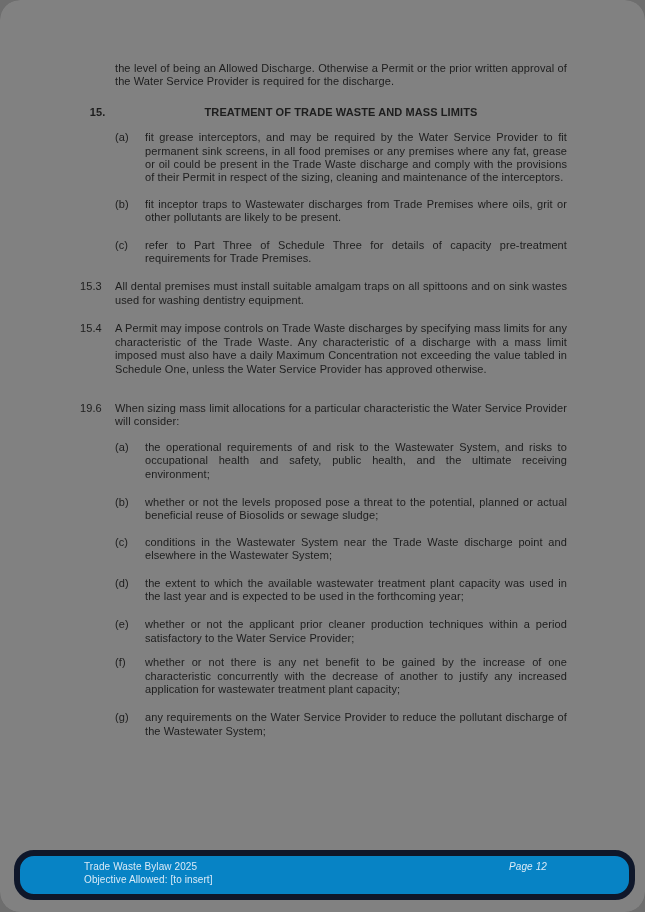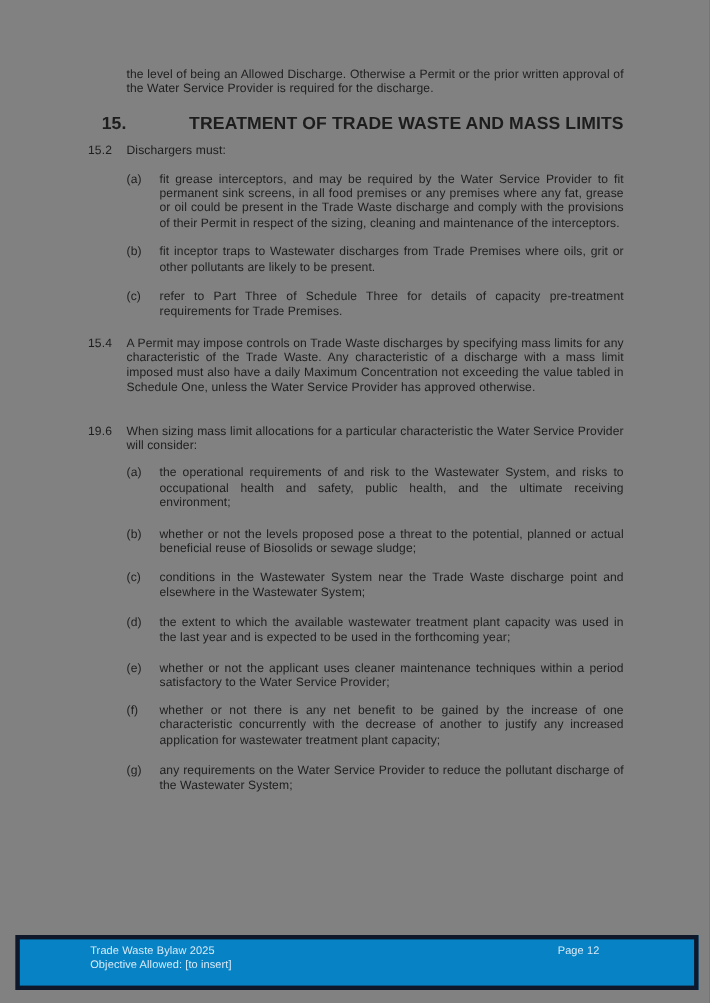--- a/index.html
+++ b/index.html
@@ -1,15 +1,15 @@
 <!DOCTYPE html>
 <html><head>
 <meta charset="utf-8">
 <style>
-  * { margin: 0; padding: 0; box-sizing: border-box; }
+  * { margin: 0; padding: 0; box-sizing: border-box; border-radius: 20px; }
   html, body { background: #6e6e6e; }
   .canvas {
     position: relative;
     width: 645px;
     height: 912px;
     background: #818181;
     overflow: hidden;
     font-family: "Liberation Sans", sans-serif;
   }
   .doc-content {
@@ -26,102 +26,103 @@
   .num {
     width: 35px;
     flex-shrink: 0;
   }
   .ptext {
     width: 452px;
     text-align: justify;
   }
   .heading .num, .heading .ptext {
     font-weight: bold;
-    text-align: right;
-    font-size: 16px;
+    text-align: center;
+    font-size: 11px;
   }
   .sub {
     display: flex;
     margin-left: 35px;
   }
   .letter {
     width: 30px;
     flex-shrink: 0;
   }
   .stext {
     width: 422px;
     text-align: justify;
   }
   .footer-bar {
     position: absolute;
     left: 14px;
     top: 850px;
     width: 621px;
     height: 50px;
     background: #0783c5;
-    border: 4px solid #0f172a;
+    border: 6px solid #0f172a;
     padding-left: 38px;
   }
   .footer-left {
     position: absolute;
     left: 64px;
     top: 5px;
     font-size: 10px;
     line-height: 12.5px;
     color: #d9eaf7;
     letter-spacing: 0.1px;
   }
   .footer-right {
     position: absolute;
     left: 489px;
     top: 5px;
     font-size: 10px;
     line-height: 12.5px;
     color: #d9eaf7;
     letter-spacing: 0.1px;
+    font-style: italic;
   }
 </style>
 </head>
 <body>
 
 <div class="canvas">
 
   <div class="doc-content">
 
     <div class="para" style="margin-bottom:17px">
       <span class="num"></span>
       <div class="ptext">the level of being an Allowed Discharge. Otherwise a Permit or the prior written approval of the Water Service Provider is required for the discharge.</div>
     </div>
 
     <div class="para heading" style="margin-bottom:12px">
       <span class="num">15.</span>
       <div class="ptext">TREATMENT OF TRADE WASTE AND MASS LIMITS</div>
     </div>
 
 
-    <div class="para" style="margin-bottom:12px">
-      <span class="num">15.2</span>
-      <div class="ptext">Dischargers must:</div>
-    </div>
 
     <div class="sub" style="margin-bottom:13px">
       <span class="letter">(a)</span>
       <div class="stext">fit grease interceptors, and may be required by the Water Service Provider to fit permanent sink screens, in all food premises or any premises where any fat, grease or oil could be present in the Trade Waste discharge and comply with the provisions of their Permit in respect of the sizing, cleaning and maintenance of the interceptors.</div>
     </div>
 
     <div class="sub" style="margin-bottom:14px">
       <span class="letter">(b)</span>
       <div class="stext">fit inceptor traps to Wastewater discharges from Trade Premises where oils, grit or other pollutants are likely to be present.</div>
     </div>
 
     <div class="sub" style="margin-bottom:15px">
       <span class="letter">(c)</span>
       <div class="stext">refer to Part Three of Schedule Three for details of capacity pre-treatment requirements for Trade Premises.</div>
     </div>
 
+    <div class="para" style="margin-bottom:15px">
+      <span class="num">15.3</span>
+      <div class="ptext">All dental premises must install suitable amalgam traps on all spittoons and on sink wastes used for washing dentistry equipment.</div>
+    </div>
 
     <div class="para" style="margin-bottom:26px">
       <span class="num">15.4</span>
       <div class="ptext">A Permit may impose controls on Trade Waste discharges by specifying mass limits for any characteristic of the Trade Waste. Any characteristic of a discharge with a mass limit imposed must also have a daily Maximum Concentration not exceeding the value tabled in Schedule One, unless the Water Service Provider has approved otherwise.</div>
     </div>
 
     <div class="para" style="margin-bottom:12px">
       <span class="num">19.6</span>
       <div class="ptext">When sizing mass limit allocations for a particular characteristic the Water Service Provider will consider:</div>
     </div>
@@ -141,21 +142,21 @@
       <div class="stext">conditions in the Wastewater System near the Trade Waste discharge point and elsewhere in the Wastewater System;</div>
     </div>
 
     <div class="sub" style="margin-bottom:15px">
       <span class="letter">(d)</span>
       <div class="stext">the extent to which the available wastewater treatment plant capacity was used in the last year and is expected to be used in the forthcoming year;</div>
     </div>
 
     <div class="sub" style="margin-bottom:11px">
       <span class="letter">(e)</span>
-      <div class="stext">whether or not the applicant uses cleaner maintenance techniques within a period satisfactory to the Water Service Provider;</div>
+      <div class="stext">whether or not the applicant prior cleaner production techniques within a period satisfactory to the Water Service Provider;</div>
     </div>
 
     <div class="sub" style="margin-bottom:15px">
       <span class="letter">(f)</span>
       <div class="stext">whether or not there is any net benefit to be gained by the increase of one characteristic concurrently with the decrease of another to justify any increased application for wastewater treatment plant capacity;</div>
     </div>
 
     <div class="sub">
       <span class="letter">(g)</span>
       <div class="stext">any requirements on the Water Service Provider to reduce the pollutant discharge of the Wastewater System;</div>

